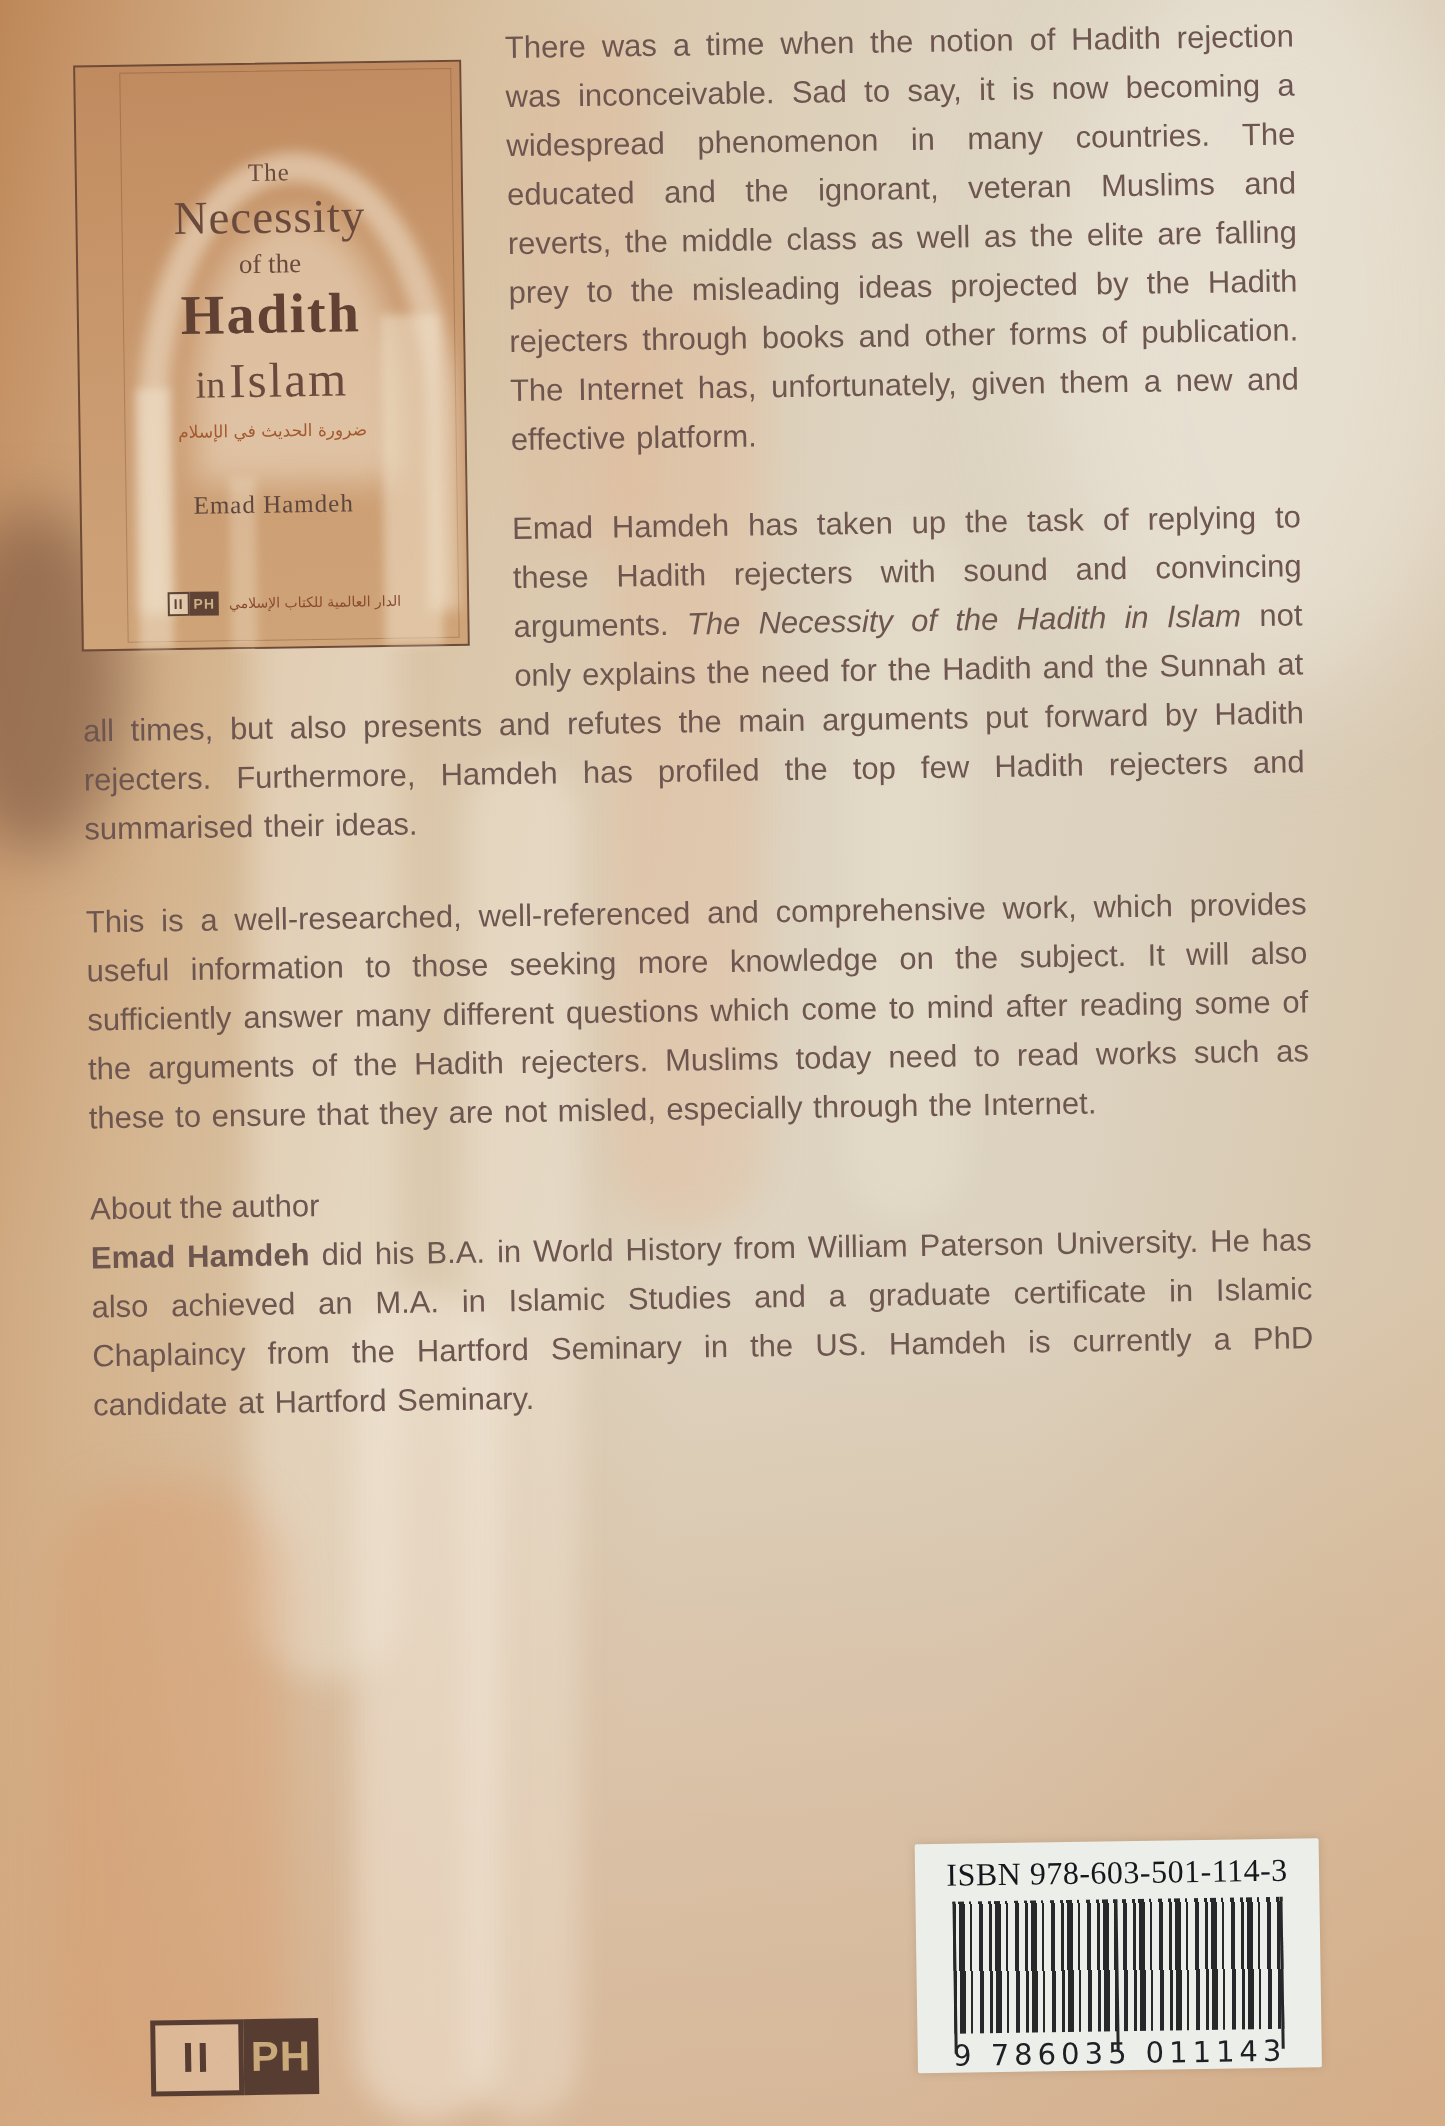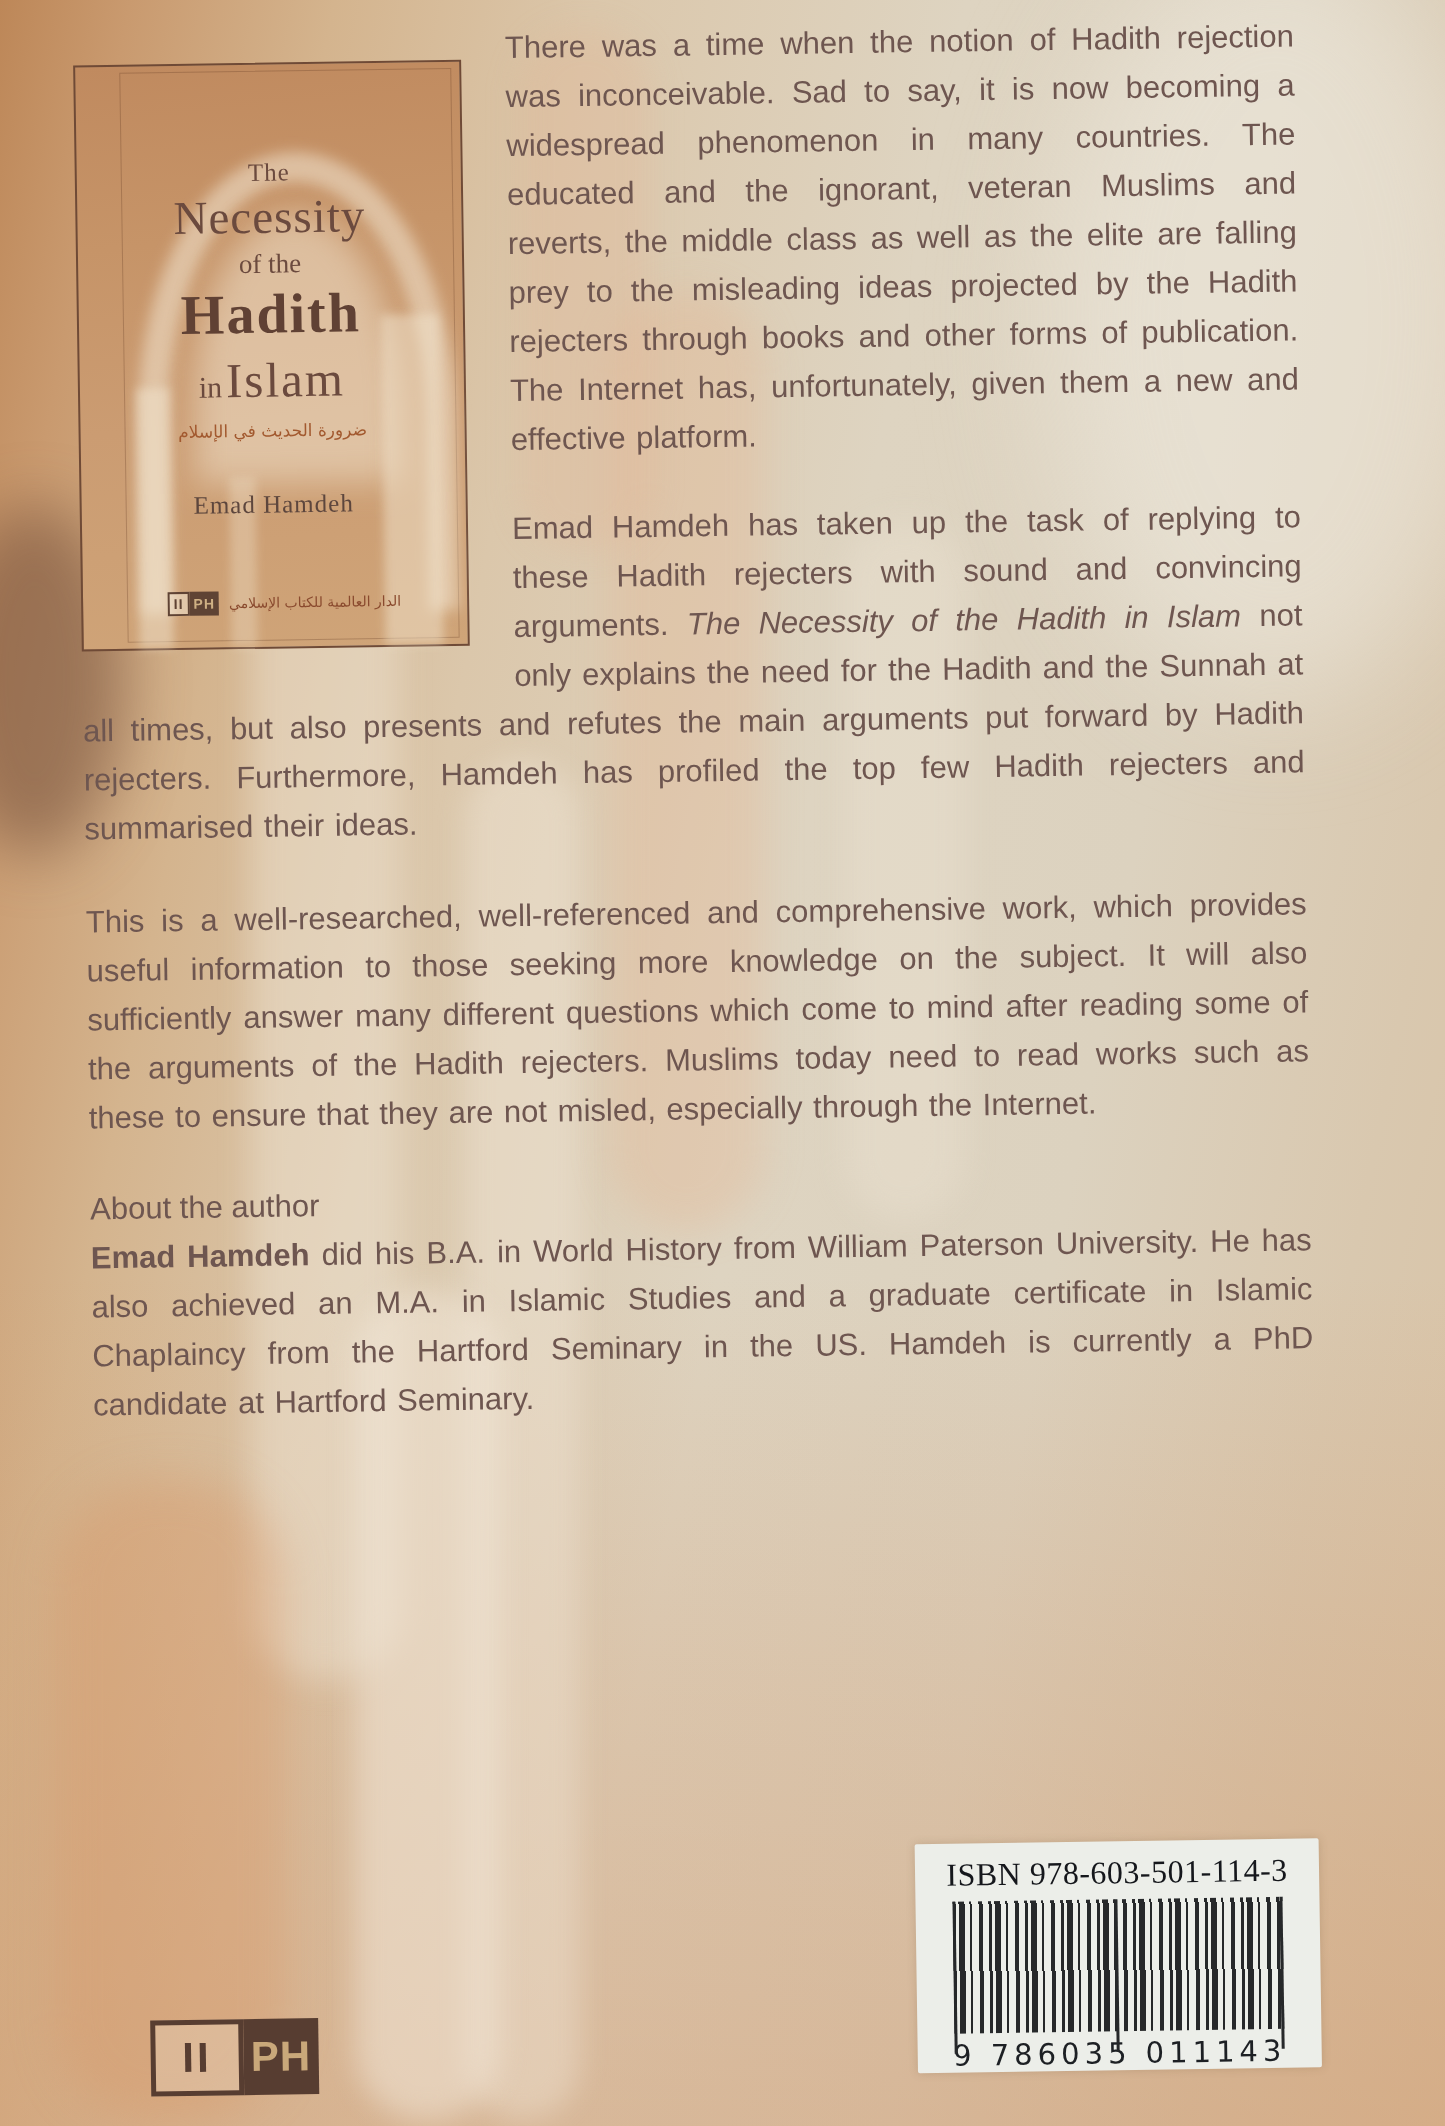--- a/index.html
+++ b/index.html
@@ -41,21 +41,21 @@
   .ccol-b{right:24px;width:58px;height:330px;}
   .ccol-c{left:148px;width:26px;height:170px;opacity:.7;}
 
   .cover-text{position:relative;z-index:2;text-align:center;padding-top:94px;
     color:#6b4a3e;font-family:"Liberation Serif",serif;}
   .t-the{font-size:25px;letter-spacing:1px;}
   .t-necessity{font-size:47px;letter-spacing:1px;margin-top:3px;}
   .t-ofthe{font-size:27px;margin-top:5px;}
   .t-hadith{font-size:56px;font-weight:bold;letter-spacing:2px;margin-top:2px;color:#604134;}
   .t-inislam{margin-top:6px;}
-  .t-in{font-size:30px;}
+  .t-in{font-size:38px;}
   .t-islam{font-size:49px;letter-spacing:2px;}
   .t-arabic{font-family:"DejaVu Sans",sans-serif;font-size:17px;color:#a2592f;margin-top:12px;letter-spacing:1px;}
   .t-author{font-size:25px;color:#5d463d;margin-top:50px;letter-spacing:1px;}
   .cover-pub{position:absolute;left:50%;transform:translateX(-46%);bottom:32px;
     display:flex;align-items:center;gap:10px;z-index:2;white-space:nowrap;}
   .mini-logo{display:flex;height:24px;}
   .mini-left{border:2px solid #5f4334;background:rgba(240,230,212,0.55);color:#5f4334;
     font:bold 14px/20px "Liberation Sans",sans-serif;padding:0 4px;letter-spacing:1px;}
   .mini-right{background:#5f4334;color:#cfb084;font:bold 14px/24px "Liberation Sans",sans-serif;padding:0 4px;letter-spacing:1px;}
   .pub-arabic{font-family:"DejaVu Sans",sans-serif;font-size:14px;color:#8a4a2e;}

